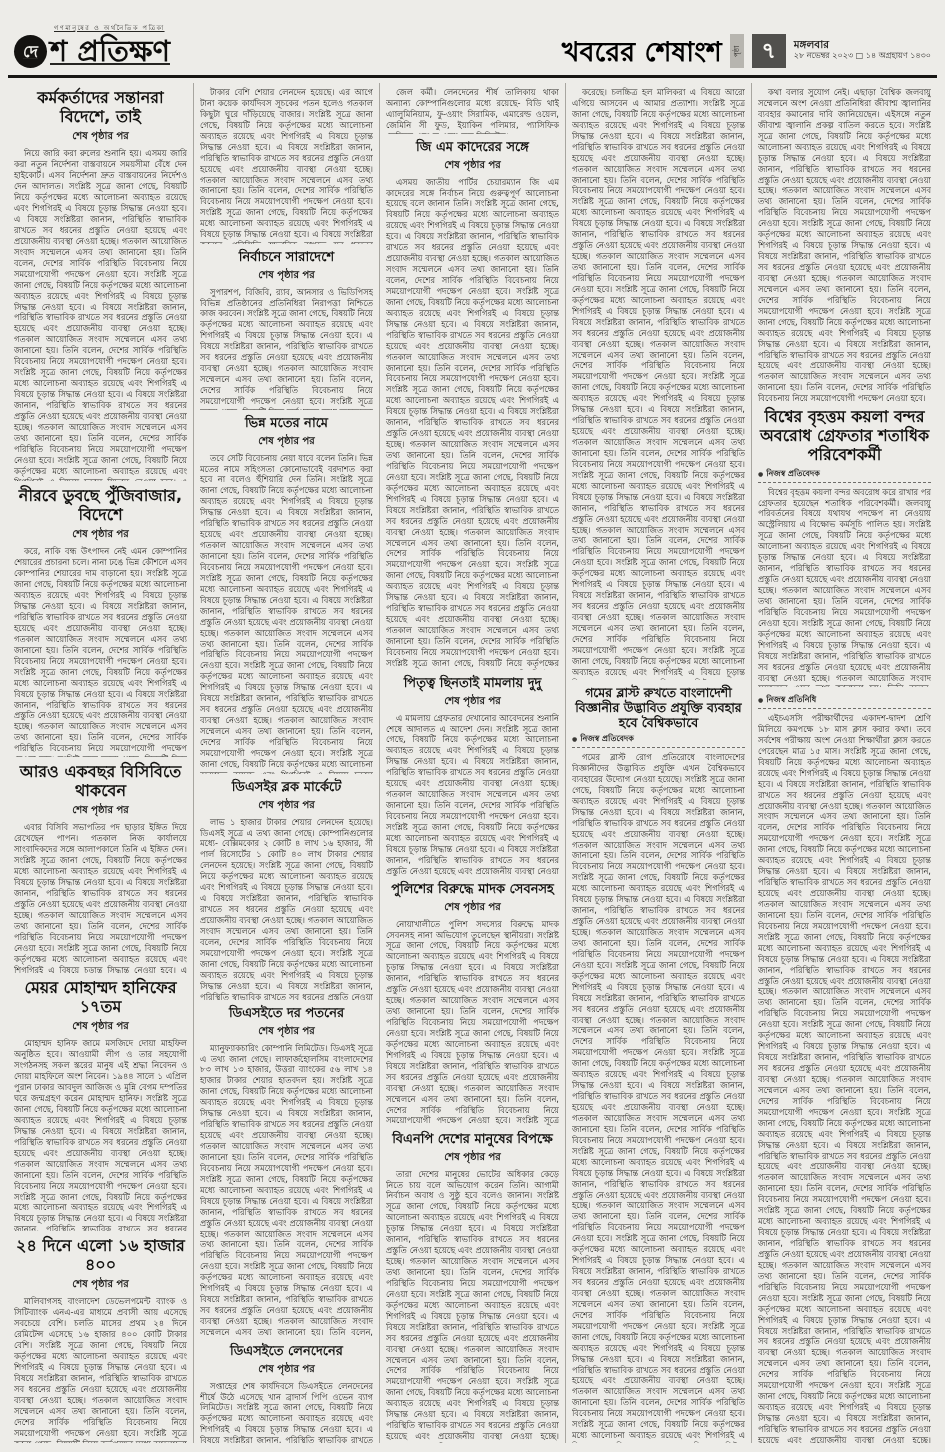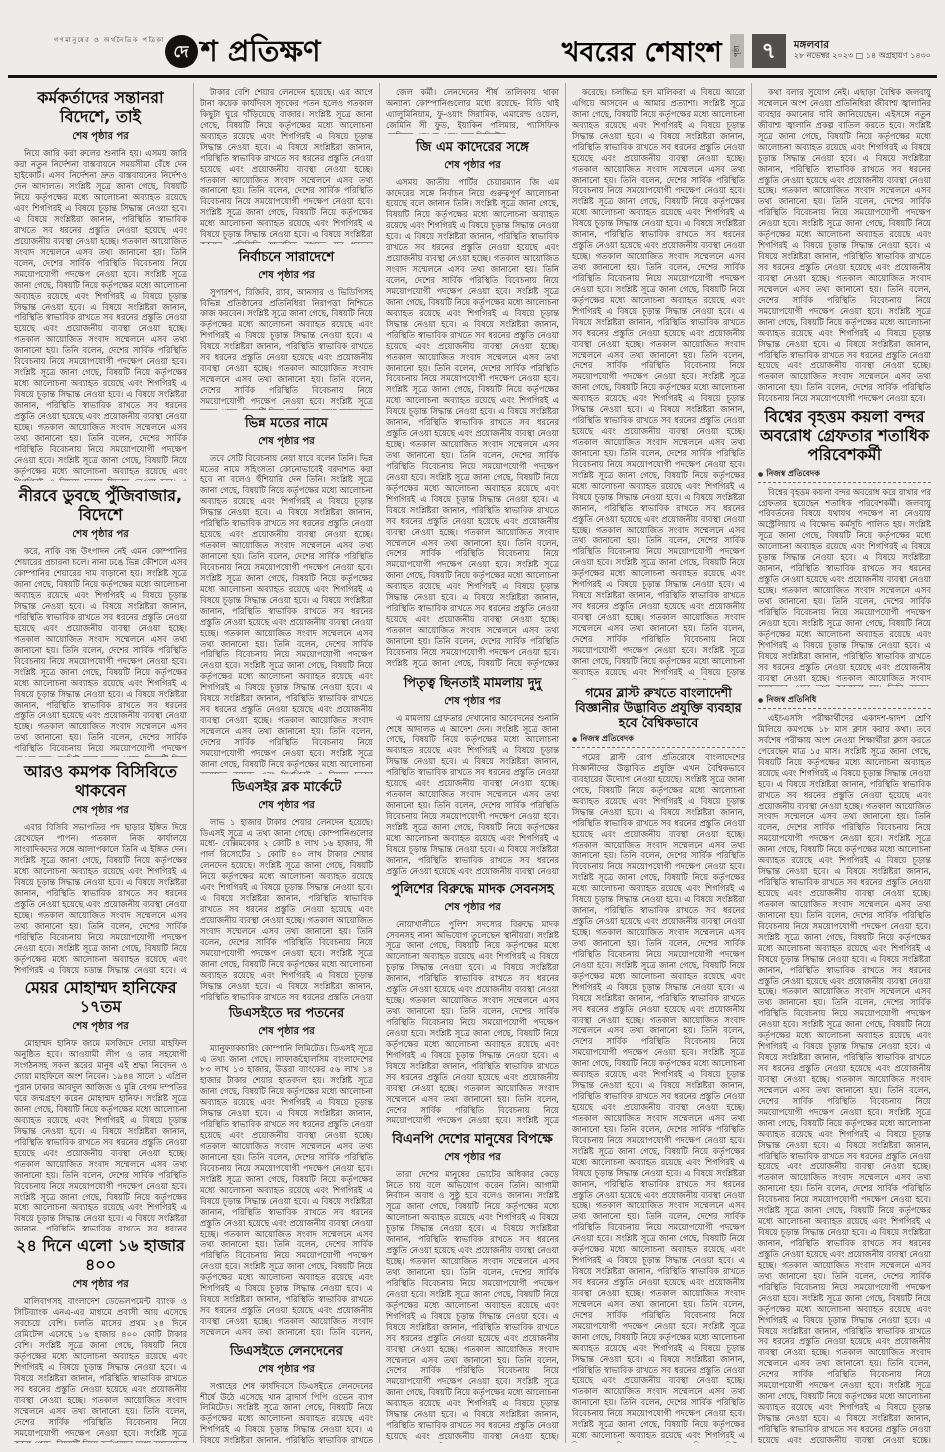--- a/index.html
+++ b/index.html
@@ -7,21 +7,21 @@
     position:relative;width:945px;height:1452px;margin:0 auto;
     background:#edece8;color:#262522;overflow:hidden;box-sizing:border-box;
     padding:26px 8px 6px 8px;
     font-family:"DejaVu Sans","Liberation Sans",sans-serif;
   }
   
   .header{
     display:flex;justify-content:space-between;align-items:flex-end;
     border-bottom:3px solid #171614;padding:0 6px 7px 6px;height:52px;box-sizing:border-box;
   }
-  .brand{display:flex;}
+  .brand{display:flex;flex-direction:column;text-decoration:underline;}
   .brand .tagline{font-size:6.5px;letter-spacing:1.5px;color:#3c3b38;margin:0 0 1px 40px;}
   .brand .logo{display:flex;align-items:center;gap:3px;font-weight:bold;font-size:29px;line-height:1;color:#0e0d0c;}
   .logo-mark{
     width:33px;height:33px;border-radius:50%;background:#141311;color:#f2f1ec;
     display:flex;align-items:center;justify-content:center;font-size:16px;font-weight:bold;flex:0 0 auto;
   }
   .hright{display:flex;align-items:center;gap:8px;}
   .section-title{font-size:27px;font-weight:bold;color:#000000;line-height:1;}
   .page-label{
     writing-mode:vertical-rl;transform:rotate(180deg);
@@ -84,21 +84,21 @@
           <h2 class="headline big">কর্মকর্তাদের সন্তানরা বিদেশে, তাই</h2>
           <div class="byline"><span>শেষ পৃষ্ঠার পর</span></div>
           <p class="body-text">নিয়ে জারি করা রুলের শুনানি হয়। এসময় জারি করা নতুন নির্দেশনা বাস্তবায়নে সময়সীমা বেঁধে দেন হাইকোর্ট। এসব নির্দেশনা দ্রুত বাস্তবায়নের নির্দেশও দেন আদালত। সংশ্লিষ্ট সূত্রে জানা গেছে, বিষয়টি নিয়ে কর্তৃপক্ষের মধ্যে আলোচনা অব্যাহত রয়েছে এবং শিগগিরই এ বিষয়ে চূড়ান্ত সিদ্ধান্ত নেওয়া হবে। এ বিষয়ে সংশ্লিষ্টরা জানান, পরিস্থিতি স্বাভাবিক রাখতে সব ধরনের প্রস্তুতি নেওয়া হয়েছে এবং প্রয়োজনীয় ব্যবস্থা নেওয়া হচ্ছে। গতকাল আয়োজিত সংবাদ সম্মেলনে এসব তথ্য জানানো হয়। তিনি বলেন, দেশের সার্বিক পরিস্থিতি বিবেচনায় নিয়ে সময়োপযোগী পদক্ষেপ নেওয়া হবে। সংশ্লিষ্ট সূত্রে জানা গেছে, বিষয়টি নিয়ে কর্তৃপক্ষের মধ্যে আলোচনা অব্যাহত রয়েছে এবং শিগগিরই এ বিষয়ে চূড়ান্ত সিদ্ধান্ত নেওয়া হবে। এ বিষয়ে সংশ্লিষ্টরা জানান, পরিস্থিতি স্বাভাবিক রাখতে সব ধরনের প্রস্তুতি নেওয়া হয়েছে এবং প্রয়োজনীয় ব্যবস্থা নেওয়া হচ্ছে। গতকাল আয়োজিত সংবাদ সম্মেলনে এসব তথ্য জানানো হয়। তিনি বলেন, দেশের সার্বিক পরিস্থিতি বিবেচনায় নিয়ে সময়োপযোগী পদক্ষেপ নেওয়া হবে। সংশ্লিষ্ট সূত্রে জানা গেছে, বিষয়টি নিয়ে কর্তৃপক্ষের মধ্যে আলোচনা অব্যাহত রয়েছে এবং শিগগিরই এ বিষয়ে চূড়ান্ত সিদ্ধান্ত নেওয়া হবে। এ বিষয়ে সংশ্লিষ্টরা জানান, পরিস্থিতি স্বাভাবিক রাখতে সব ধরনের প্রস্তুতি নেওয়া হয়েছে এবং প্রয়োজনীয় ব্যবস্থা নেওয়া হচ্ছে। গতকাল আয়োজিত সংবাদ সম্মেলনে এসব তথ্য জানানো হয়। তিনি বলেন, দেশের সার্বিক পরিস্থিতি বিবেচনায় নিয়ে সময়োপযোগী পদক্ষেপ নেওয়া হবে। সংশ্লিষ্ট সূত্রে জানা গেছে, বিষয়টি নিয়ে কর্তৃপক্ষের মধ্যে আলোচনা অব্যাহত রয়েছে এবং শিগগিরই এ বিষয়ে চূড়ান্ত সিদ্ধান্ত নেওয়া হবে। এ বিষয়ে সংশ্লিষ্টরা জানান, পরিস্থিতি স্বাভাবিক রাখতে সব ধরনের প্রস্তুতি নেওয়া হয়েছে এবং প্রয়োজনীয় ব্যবস্থা নেওয়া হচ্ছে। গতকাল আয়োজিত সংবাদ সম্মেলনে এসব তথ্য জানানো হয়। তিনি বলেন, দেশের সার্বিক পরিস্থিতি বিবেচনায় নিয়ে সময়োপযোগী পদক্ষেপ নেওয়া হবে। সংশ্লিষ্ট সূত্রে জানা গেছে, বিষয়টি নিয়ে কর্তৃপক্ষের মধ্যে আলোচনা অব্যাহত রয়েছে এবং শিগগিরই এ বিষয়ে চূড়ান্ত সিদ্ধান্ত নেওয়া হবে। এ বিষয়ে সংশ্লিষ্টরা জানান, পরিস্থিতি স্বাভাবিক রাখতে সব ধরনের প্রস্তুতি নেওয়া হয়েছে এবং প্রয়োজনীয় ব্যবস্থা নেওয়া হচ্ছে। গতকাল আয়োজিত সংবাদ সম্মেলনে এসব তথ্য জানানো হয়। তিনি বলেন, দেশের সার্বিক পরিস্থিতি বিবেচনায় নিয়ে সময়োপযোগী পদক্ষেপ নেওয়া হবে। </p>
         </article>
         <article class="story" style="height: 276px;">
           <h2 class="headline big">নীরবে ডুবছে পুঁজিবাজার, বিদেশে</h2>
           <div class="byline"><span>শেষ পৃষ্ঠার পর</span></div>
           <p class="body-text">করে, নাকি বন্ধ উৎপাদন নেই এমন কোম্পানির শেয়ারের প্রচারনা চলে। নানা ঢঙে ভিন্ন কৌশলে এসব কোম্পানির শেয়ারের দাম বাড়ানো হয়। সংশ্লিষ্ট সূত্রে জানা গেছে, বিষয়টি নিয়ে কর্তৃপক্ষের মধ্যে আলোচনা অব্যাহত রয়েছে এবং শিগগিরই এ বিষয়ে চূড়ান্ত সিদ্ধান্ত নেওয়া হবে। এ বিষয়ে সংশ্লিষ্টরা জানান, পরিস্থিতি স্বাভাবিক রাখতে সব ধরনের প্রস্তুতি নেওয়া হয়েছে এবং প্রয়োজনীয় ব্যবস্থা নেওয়া হচ্ছে। গতকাল আয়োজিত সংবাদ সম্মেলনে এসব তথ্য জানানো হয়। তিনি বলেন, দেশের সার্বিক পরিস্থিতি বিবেচনায় নিয়ে সময়োপযোগী পদক্ষেপ নেওয়া হবে। সংশ্লিষ্ট সূত্রে জানা গেছে, বিষয়টি নিয়ে কর্তৃপক্ষের মধ্যে আলোচনা অব্যাহত রয়েছে এবং শিগগিরই এ বিষয়ে চূড়ান্ত সিদ্ধান্ত নেওয়া হবে। এ বিষয়ে সংশ্লিষ্টরা জানান, পরিস্থিতি স্বাভাবিক রাখতে সব ধরনের প্রস্তুতি নেওয়া হয়েছে এবং প্রয়োজনীয় ব্যবস্থা নেওয়া হচ্ছে। গতকাল আয়োজিত সংবাদ সম্মেলনে এসব তথ্য জানানো হয়। তিনি বলেন, দেশের সার্বিক পরিস্থিতি বিবেচনায় নিয়ে সময়োপযোগী পদক্ষেপ নেওয়া হবে। সংশ্লিষ্ট সূত্রে জানা গেছে, বিষয়টি নিয়ে কর্তৃপক্ষের মধ্যে আলোচনা অব্যাহত রয়েছে এবং শিগগিরই এ বিষয়ে চূড়ান্ত সিদ্ধান্ত নেওয়া হবে। এ বিষয়ে সংশ্লিষ্টরা জানান, পরিস্থিতি স্বাভাবিক রাখতে সব ধরনের প্রস্তুতি নেওয়া হয়েছে এবং প্রয়োজনীয় ব্যবস্থা নেওয়া হচ্ছে। গতকাল আয়োজিত সংবাদ সম্মেলনে এসব তথ্য জানানো হয়। তিনি বলেন, দেশের সার্বিক পরিস্থিতি বিবেচনায় নিয়ে সময়োপযোগী পদক্ষেপ নেওয়া হবে। সংশ্লিষ্ট সূত্রে জানা গেছে, বিষয়টি নিয়ে কর্তৃপক্ষের মধ্যে আলোচনা অব্যাহত রয়েছে এবং শিগগিরই এ বিষয়ে চূড়ান্ত সিদ্ধান্ত নেওয়া হবে। এ বিষয়ে সংশ্লিষ্টরা জানান, পরিস্থিতি স্বাভাবিক রাখতে সব ধরনের প্রস্তুতি নেওয়া হয়েছে এবং প্রয়োজনীয় ব্যবস্থা নেওয়া হচ্ছে। গতকাল আয়োজিত সংবাদ সম্মেলনে এসব তথ্য জানানো হয়। তিনি বলেন, দেশের সার্বিক পরিস্থিতি বিবেচনায় নিয়ে সময়োপযোগী পদক্ষেপ নেওয়া হবে। </p>
         </article>
         <article class="story" style="height: 216px;">
-          <h2 class="headline big">আরও কমপক বিসিবিতে থাকবেন</h2>
+          <h2 class="headline big">আরও একবছর বিসিবিতে থাকবেন</h2>
           <div class="byline"><span>শেষ পৃষ্ঠার পর</span></div>
           <p class="body-text">এবার বিসিবি সভাপতির পদ ছাড়ার ইঙ্গিত দিয়ে রেখেছেন পাপন। গতকাল নিজ কার্যালয়ে সাংবাদিকদের সঙ্গে আলাপকালে তিনি এ ইঙ্গিত দেন। সংশ্লিষ্ট সূত্রে জানা গেছে, বিষয়টি নিয়ে কর্তৃপক্ষের মধ্যে আলোচনা অব্যাহত রয়েছে এবং শিগগিরই এ বিষয়ে চূড়ান্ত সিদ্ধান্ত নেওয়া হবে। এ বিষয়ে সংশ্লিষ্টরা জানান, পরিস্থিতি স্বাভাবিক রাখতে সব ধরনের প্রস্তুতি নেওয়া হয়েছে এবং প্রয়োজনীয় ব্যবস্থা নেওয়া হচ্ছে। গতকাল আয়োজিত সংবাদ সম্মেলনে এসব তথ্য জানানো হয়। তিনি বলেন, দেশের সার্বিক পরিস্থিতি বিবেচনায় নিয়ে সময়োপযোগী পদক্ষেপ নেওয়া হবে। সংশ্লিষ্ট সূত্রে জানা গেছে, বিষয়টি নিয়ে কর্তৃপক্ষের মধ্যে আলোচনা অব্যাহত রয়েছে এবং শিগগিরই এ বিষয়ে চূড়ান্ত সিদ্ধান্ত নেওয়া হবে। এ বিষয়ে সংশ্লিষ্টরা জানান, পরিস্থিতি স্বাভাবিক রাখতে সব ধরনের প্রস্তুতি নেওয়া হয়েছে এবং প্রয়োজনীয় ব্যবস্থা নেওয়া হচ্ছে। গতকাল আয়োজিত সংবাদ সম্মেলনে এসব তথ্য জানানো হয়। তিনি বলেন, দেশের সার্বিক পরিস্থিতি বিবেচনায় নিয়ে সময়োপযোগী পদক্ষেপ নেওয়া হবে। সংশ্লিষ্ট সূত্রে জানা গেছে, বিষয়টি নিয়ে কর্তৃপক্ষের মধ্যে আলোচনা অব্যাহত রয়েছে এবং শিগগিরই এ বিষয়ে চূড়ান্ত সিদ্ধান্ত নেওয়া হবে। এ বিষয়ে সংশ্লিষ্টরা জানান, পরিস্থিতি স্বাভাবিক রাখতে সব ধরনের প্রস্তুতি নেওয়া হয়েছে এবং প্রয়োজনীয় ব্যবস্থা নেওয়া হচ্ছে। গতকাল আয়োজিত সংবাদ সম্মেলনে এসব তথ্য জানানো হয়। তিনি বলেন, দেশের সার্বিক পরিস্থিতি বিবেচনায় নিয়ে সময়োপযোগী পদক্ষেপ নেওয়া হবে। </p>
         </article>
         <article class="story" style="height: 258px;">
           <h2 class="headline big">মেয়র মোহাম্মদ হানিফের ১৭তম</h2>
           <div class="byline"><span>শেষ পৃষ্ঠার পর</span></div>
           <p class="body-text">মোহাম্মদ হানিফ জামে মসজিদে দোয়া মাহফিল অনুষ্ঠিত হবে। আওয়ামী লীগ ও তার সহযোগী সংগঠনসহ সকল স্তরের মানুষ এই শ্রদ্ধা নিবেদন ও দোয়া মাহফিলে অংশ নিবেন। ১৯৪৪ সালে ১ এপ্রিল পুরান ঢাকার আবদুল আজিজ ও মুন্নি বেগম দম্পতির ঘরে জন্মগ্রহণ করেন মোহাম্মদ হানিফ। সংশ্লিষ্ট সূত্রে জানা গেছে, বিষয়টি নিয়ে কর্তৃপক্ষের মধ্যে আলোচনা অব্যাহত রয়েছে এবং শিগগিরই এ বিষয়ে চূড়ান্ত সিদ্ধান্ত নেওয়া হবে। এ বিষয়ে সংশ্লিষ্টরা জানান, পরিস্থিতি স্বাভাবিক রাখতে সব ধরনের প্রস্তুতি নেওয়া হয়েছে এবং প্রয়োজনীয় ব্যবস্থা নেওয়া হচ্ছে। গতকাল আয়োজিত সংবাদ সম্মেলনে এসব তথ্য জানানো হয়। তিনি বলেন, দেশের সার্বিক পরিস্থিতি বিবেচনায় নিয়ে সময়োপযোগী পদক্ষেপ নেওয়া হবে। সংশ্লিষ্ট সূত্রে জানা গেছে, বিষয়টি নিয়ে কর্তৃপক্ষের মধ্যে আলোচনা অব্যাহত রয়েছে এবং শিগগিরই এ বিষয়ে চূড়ান্ত সিদ্ধান্ত নেওয়া হবে। এ বিষয়ে সংশ্লিষ্টরা জানান, পরিস্থিতি স্বাভাবিক রাখতে সব ধরনের প্রস্তুতি নেওয়া হয়েছে এবং প্রয়োজনীয় ব্যবস্থা নেওয়া হচ্ছে। গতকাল আয়োজিত সংবাদ সম্মেলনে এসব তথ্য জানানো হয়। তিনি বলেন, দেশের সার্বিক পরিস্থিতি বিবেচনায় নিয়ে সময়োপযোগী পদক্ষেপ নেওয়া হবে। সংশ্লিষ্ট সূত্রে জানা গেছে, বিষয়টি নিয়ে কর্তৃপক্ষের মধ্যে আলোচনা অব্যাহত রয়েছে এবং শিগগিরই এ বিষয়ে চূড়ান্ত সিদ্ধান্ত নেওয়া হবে। এ বিষয়ে সংশ্লিষ্টরা জানান, পরিস্থিতি স্বাভাবিক রাখতে সব ধরনের প্রস্তুতি নেওয়া হয়েছে এবং প্রয়োজনীয় ব্যবস্থা নেওয়া হচ্ছে। গতকাল আয়োজিত সংবাদ সম্মেলনে এসব তথ্য জানানো হয়। তিনি বলেন, দেশের সার্বিক পরিস্থিতি বিবেচনায় নিয়ে সময়োপযোগী পদক্ষেপ নেওয়া হবে। </p>
         </article>
         <article class="story" style="height: 212px;">
           <h2 class="headline big">২৪ দিনে এলো ১৬ হাজার ৪০০</h2>

